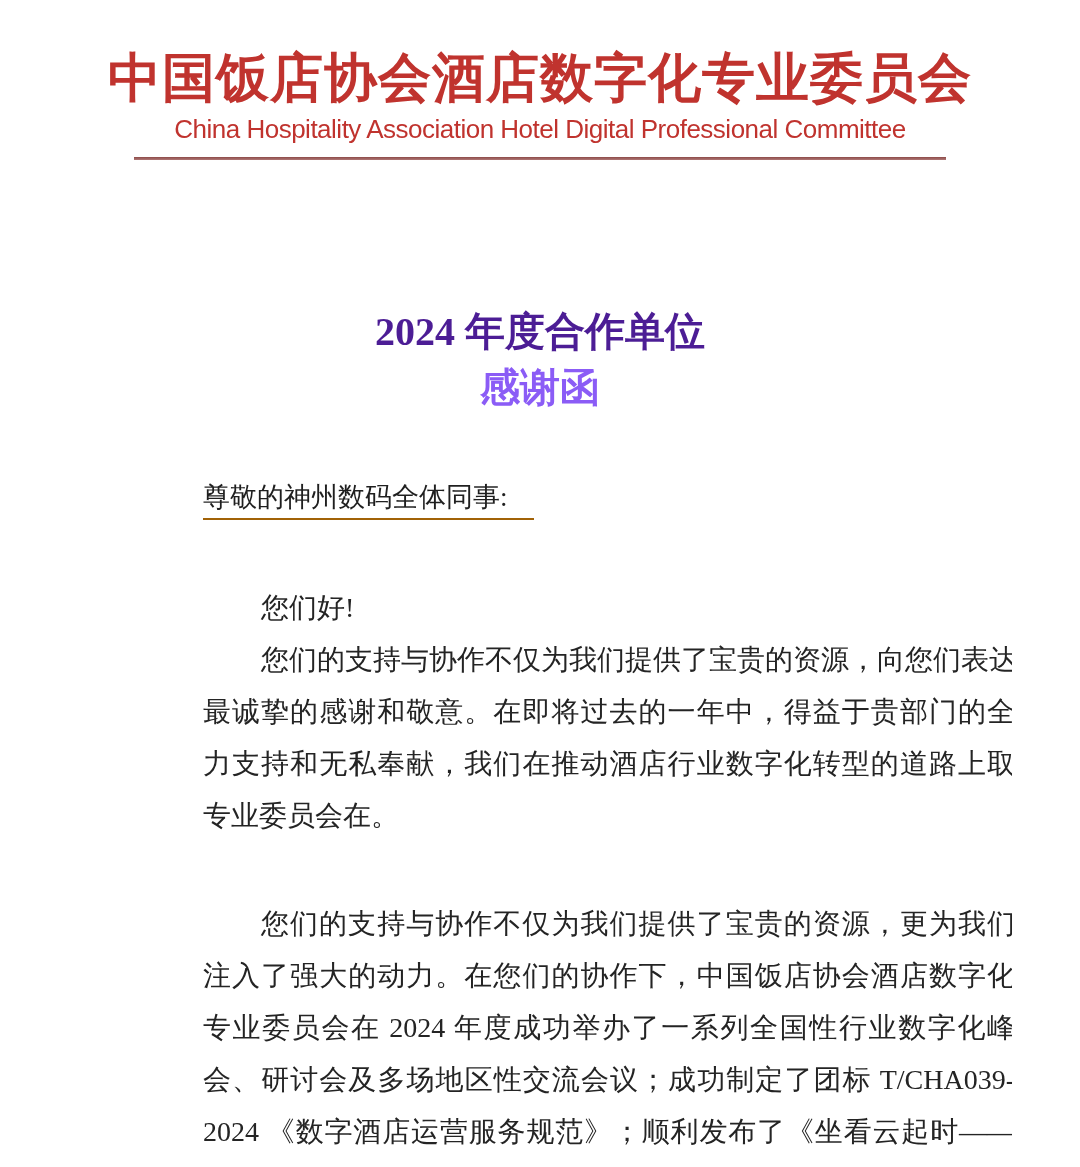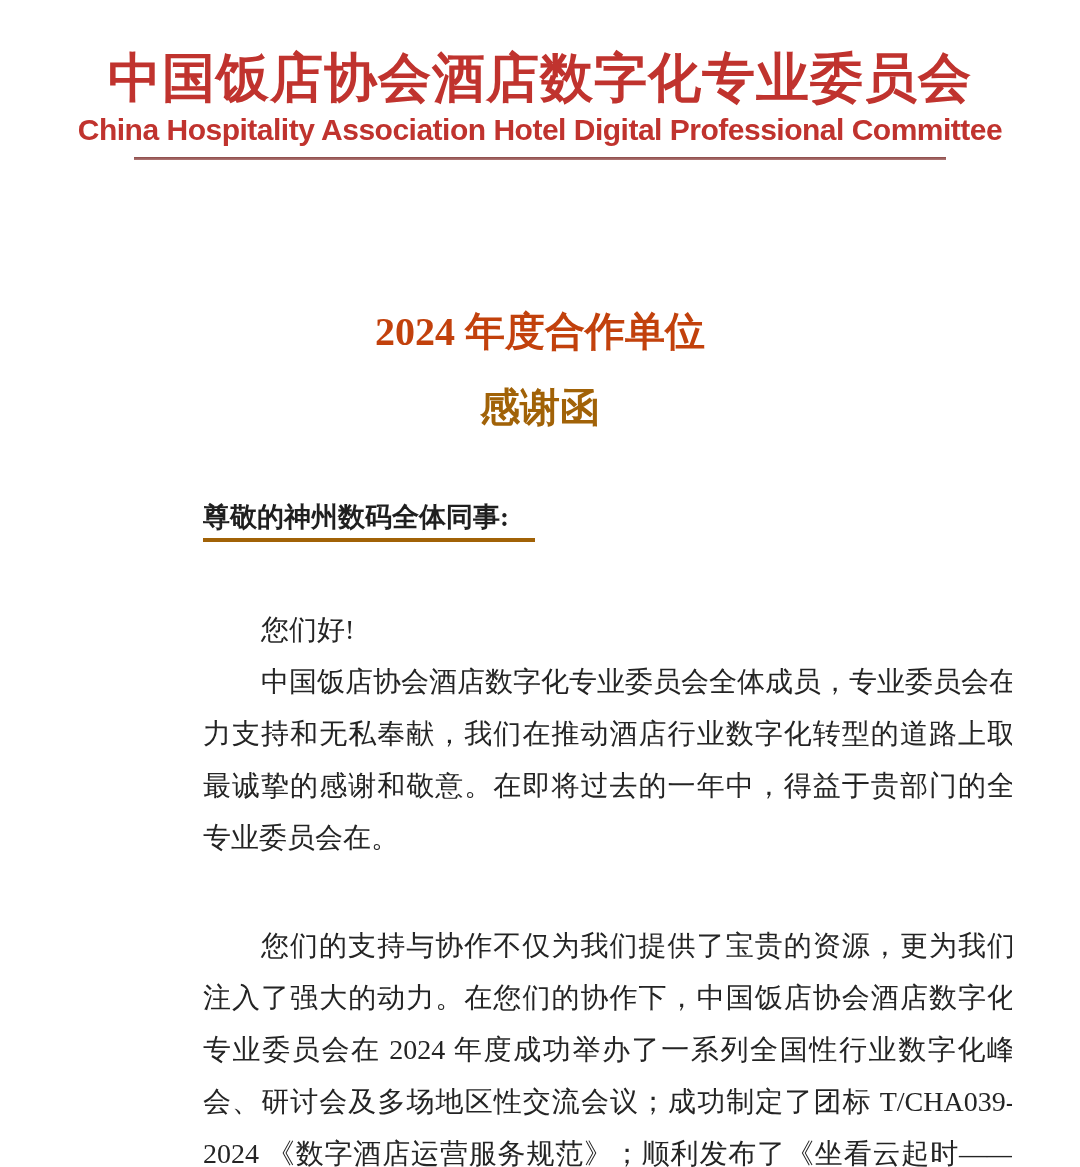--- a/index.html
+++ b/index.html
@@ -24,67 +24,66 @@
     font-size: 53px;
     line-height: 64px;
     font-weight: bold;
     letter-spacing: 1px;
     color: #c0332e;
     white-space: nowrap;
   }
   .org-en {
     margin-top: 4px;
     font-family: "Liberation Sans", sans-serif;
-    font-size: 30px;
+    font-size: 26px;
     line-height: 31px;
-    font-weight: bold;
+    font-weight: normal;
     letter-spacing: -0.5px;
     color: #c0332e;
     white-space: nowrap;
   }
   .lh-divider {
     width: 812px;
     height: 3px;
     margin: 12px auto 0 auto;
     background: linear-gradient(#8c4a48, #b07977);
   }
   
   .doc-title1 {
     margin-top: 148px;
     font-size: 40px;
     line-height: 48px;
     font-weight: bold;
     text-align: center;
-    color: #c2410c;
+    color: #4c1d95;
     white-space: nowrap;
   }
   .doc-title2 {
-    margin-top: 28px;
+    margin-top: 8px;
     font-size: 40px;
     line-height: 48px;
     font-weight: bold;
     text-align: center;
-    color: #a16207;
+    color: #8b5cf6;
     white-space: nowrap;
   }
   
   .body-col {
     width: 812px;
     margin: 0 0 0 135px;
   }
   .salutation {
     margin-top: 68px;
     font-size: 27px;
     line-height: 35px;
   }
   .salutation .ul {
     display: inline-block;
-    border-bottom: 4px solid #a16207;
+    border-bottom: 2px solid #a16207;
     padding: 0 26px 3px 0;
-    font-weight: bold;
   }
   .greeting {
     margin-top: 62px;
   }
   .bline {
     font-size: 28px;
     line-height: 52px;
     color: #242424;
     text-align: justify;
     text-align-last: justify;
@@ -114,23 +113,23 @@
 
   <div class="body-col">
 
     <div class="salutation">
       <span class="ul">尊敬的神州数码全体同事: </span>
     </div>
 
     <div class="bline indent left-last greeting">您们好!</div>
 
     <div>
-      <div class="bline indent">中国饭店协会酒店数字化专业委员会全体成员，专业委员会在</div>
+      <div class="bline indent">您们的支持与协作不仅为我们提供了宝贵的资源，向您们表达</div>
+      <div class="bline">最诚挚的感谢和敬意。在即将过去的一年中，得益于贵部门的全</div>
       <div class="bline">力支持和无私奉献，我们在推动酒店行业数字化转型的道路上取</div>
-      <div class="bline">最诚挚的感谢和敬意。在即将过去的一年中，得益于贵部门的全</div>
       <div class="bline left-last">专业委员会在。</div>
     </div>
 
     <div class="para-gap">
       <div class="bline indent">您们的支持与协作不仅为我们提供了宝贵的资源，更为我们</div>
       <div class="bline">注入了强大的动力。在您们的协作下，中国饭店协会酒店数字化</div>
       <div class="bline">专业委员会在 2024 年度成功举办了一系列全国性行业数字化峰</div>
       <div class="bline">会、研讨会及多场地区性交流会议；成功制定了团标 T/CHA039-</div>
       <div class="bline">2024 《数字酒店运营服务规范》；顺利发布了《坐看云起时——</div>
     </div>

